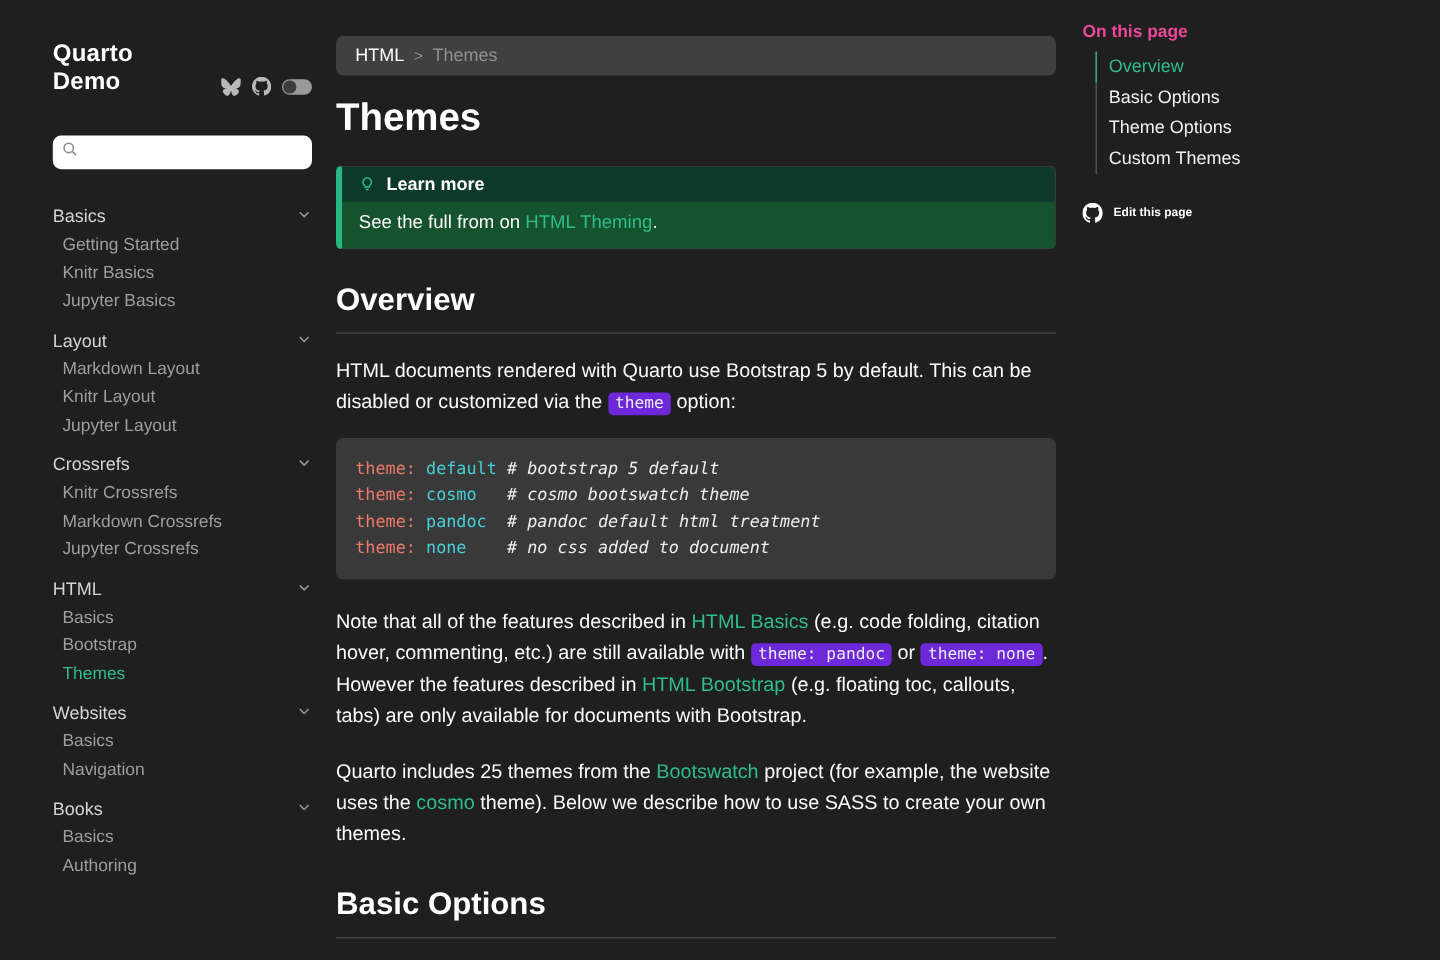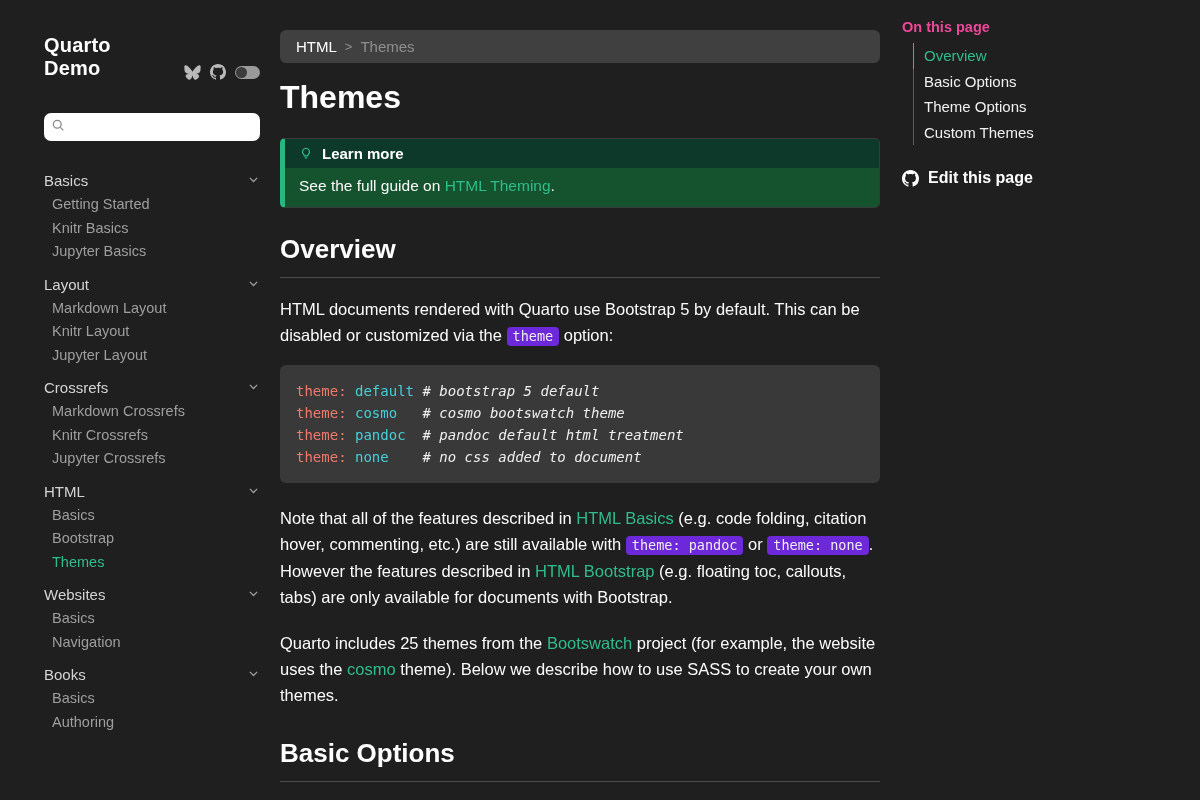--- a/index.html
+++ b/index.html
@@ -153,21 +153,21 @@
     font-size: 15px; line-height: 25.5px;
     color: #f0f0f0;
     border-left: 1px solid transparent;
     margin-left: -1px;
     cursor: pointer;
   }
   .toc-item.active { color: #2ebd8b; border-left-color: #2ebd8b; }
   .toc-edit {
     margin-top: 24px;
     display: flex; align-items: center; gap: 9px;
-    color: #ffffff; font-size: 16px; font-weight: 700;
+    color: #ffffff; font-size: 10px; font-weight: 700;
     cursor: pointer;
   }
   .toc-edit svg { display: block; }
 </style>
 </head>
 <body>
 
 <nav class="sidebar">
   <div class="brand-row">
     <span class="brand-title">Quarto Demo</span>
@@ -229,22 +229,22 @@
     </div>
 
     <div class="nav-section">
       <div class="nav-section-header">
         <span>Crossrefs</span>
         <span><svg width="13" height="13" viewBox="0 0 16 16" fill="none" stroke="#9a9a9a" stroke-width="1.6">
               <path d="M3.5 6l4.5 4.5L12.5 6"></path>
             </svg></span>
       </div>
       <div class="nav-items">
+        <a class="nav-item">Knitr Crossrefs</a>
         <a class="nav-item">Markdown Crossrefs</a>
-        <a class="nav-item">Knitr Crossrefs</a>
         <a class="nav-item">Jupyter Crossrefs</a>
       </div>
     </div>
 
     <div class="nav-section">
       <div class="nav-section-header">
         <span>HTML</span>
         <span><svg width="13" height="13" viewBox="0 0 16 16" fill="none" stroke="#9a9a9a" stroke-width="1.6">
               <path d="M3.5 6l4.5 4.5L12.5 6"></path>
             </svg></span>
@@ -297,21 +297,21 @@
     <div class="callout-header">
       <span>
         <svg width="14" height="15" viewBox="0 0 24 24" fill="none" stroke="currentColor" stroke-width="2">
             <path d="M12 3a6 6 0 0 0-4 10.4c.6.6 1 1.4 1 2.3V16h6v-.3c0-.9.4-1.7 1-2.3A6 6 0 0 0 12 3z"></path>
             <path d="M10 19.5h4"></path>
           </svg>
       </span>
       <span>Learn more</span>
     </div>
     <div class="callout-body">
-      <span>See the full guide on </span><a class="link">HTML Theming</a><span>.</span>
+      <span>See the full from on </span><a class="link">HTML Theming</a><span>.</span>
     </div>
   </div>
 
   <h2 class="section-heading" id="overview-heading">Overview</h2>
 
   <p class="body-text mt18">
     <span>HTML documents rendered with Quarto use Bootstrap 5 by default. This can be disabled or customized via the </span><code class="inline-code">theme</code><span> option:</span>
   </p>
 
   <div class="code-block"><div><span class="tok-key">theme:</span> <span class="tok-val">default</span> <span class="tok-com"># bootstrap 5 default</span></div><div><span class="tok-key">theme:</span> <span class="tok-val">cosmo</span> <span class="tok-com"># cosmo bootswatch theme</span></div><div><span class="tok-key">theme:</span> <span class="tok-val">pandoc</span> <span class="tok-com"># pandoc default html treatment</span></div><div><span class="tok-key">theme:</span> <span class="tok-val">none</span> <span class="tok-com"># no css added to document</span></div></div>

